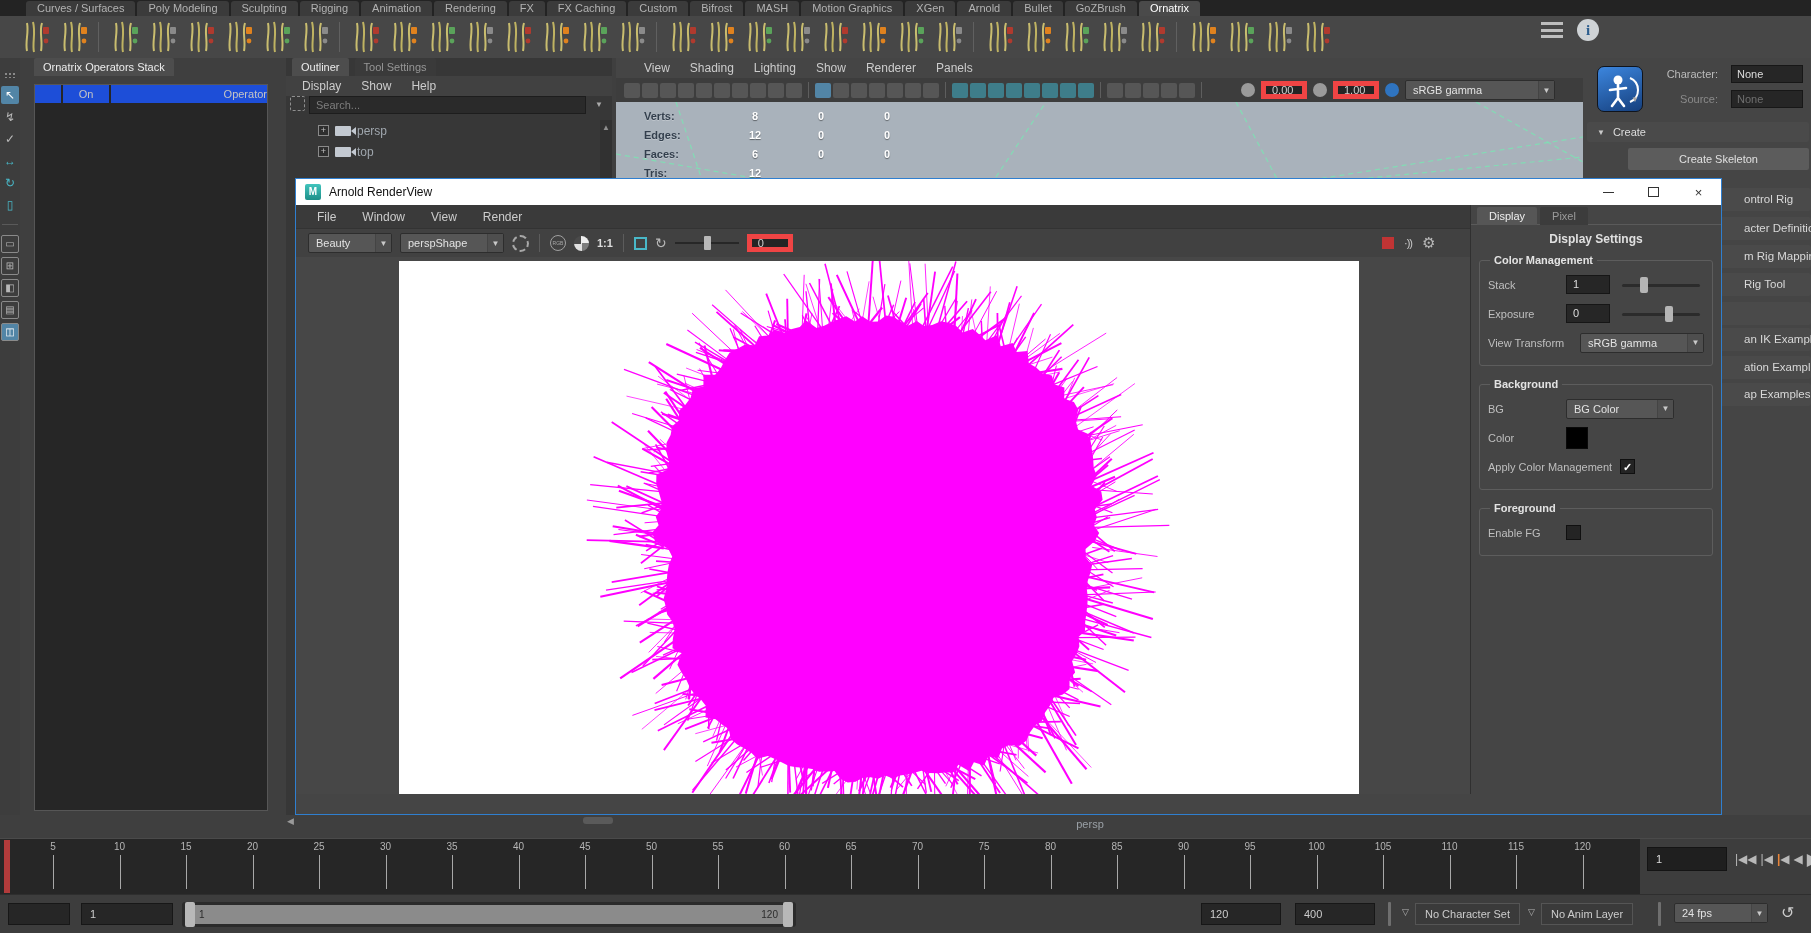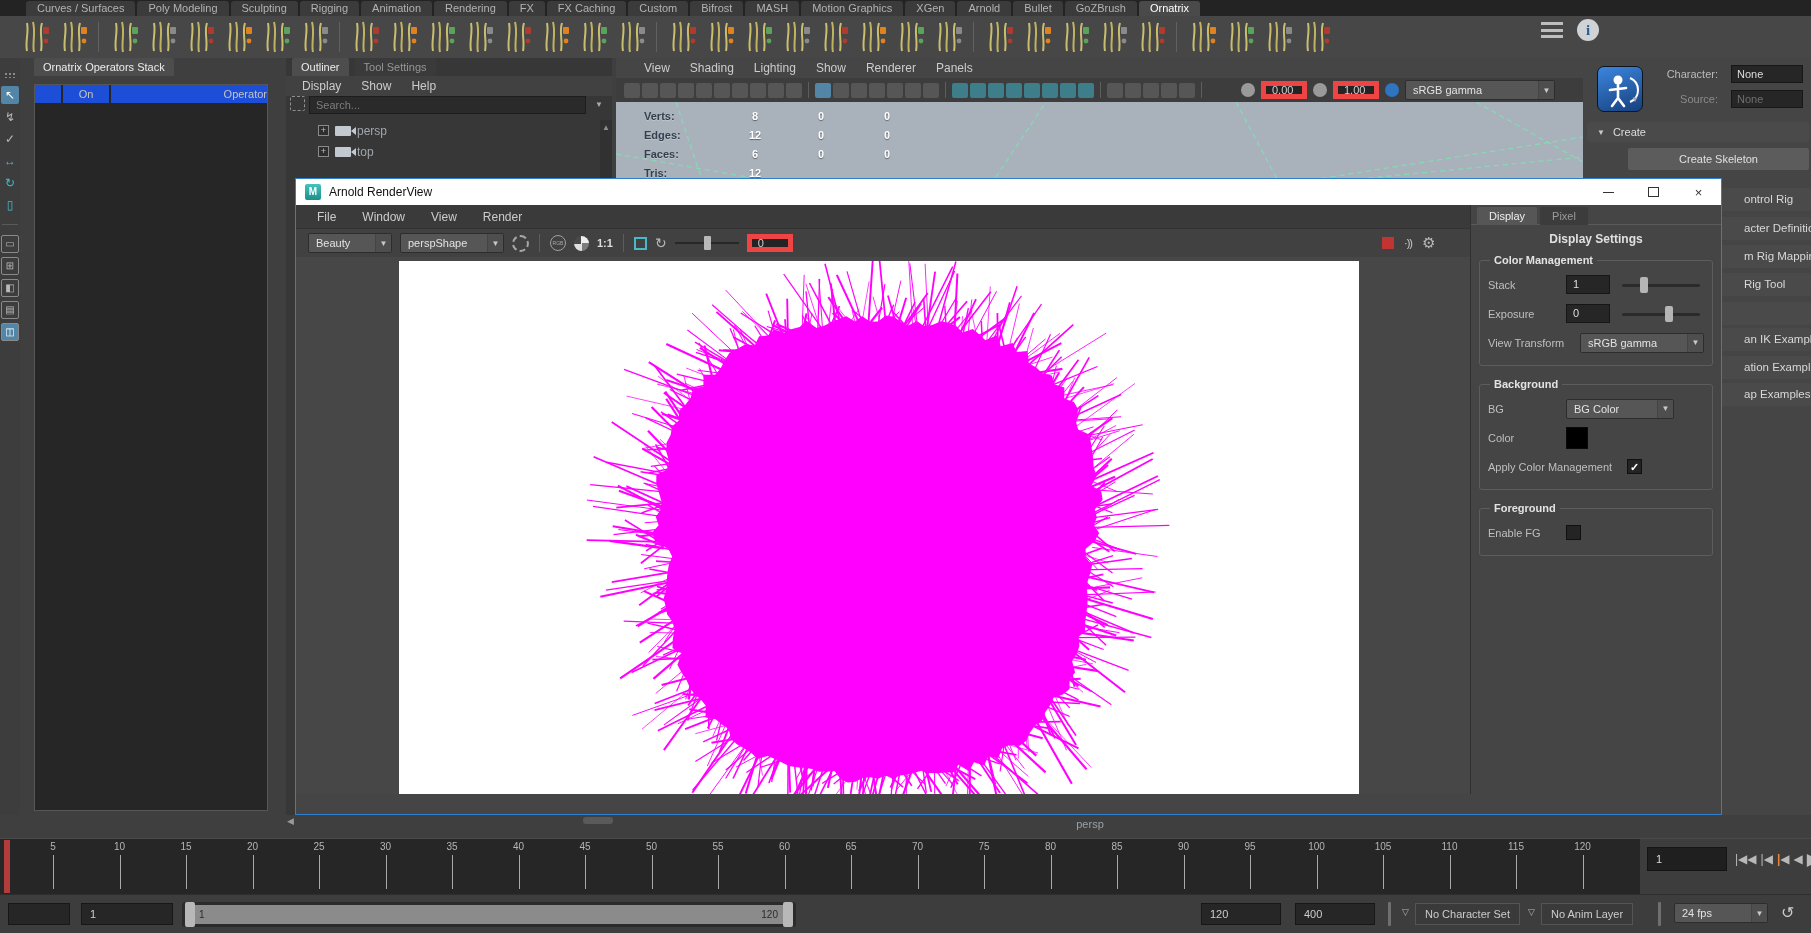--- a/index.html
+++ b/index.html
@@ -1215,21 +1215,21 @@
           <div class="dd" style="width:108px;">
             <span class="txt">BG Color</span>
             <span class="arrow">▼</span>
           </div>
         </div>
         <div class="prow">
           <div class="plabel">Color</div>
           <div class="swatch"></div>
         </div>
         <div class="prow">
-          <div class="plabel" style="width:auto; margin-right:15px;">Apply Color Management</div>
+          <div class="plabel" style="width:auto; margin-right:8px;">Apply Color Management</div>
           <div class="cb" id="cb-acm">✓</div>
         </div>
       </fieldset>
       <fieldset>
         <legend>Foreground</legend>
         <div class="prow">
           <div class="plabel">Enable FG</div>
           <div class="cb" id="cb-fg"></div>
         </div>
       </fieldset>

